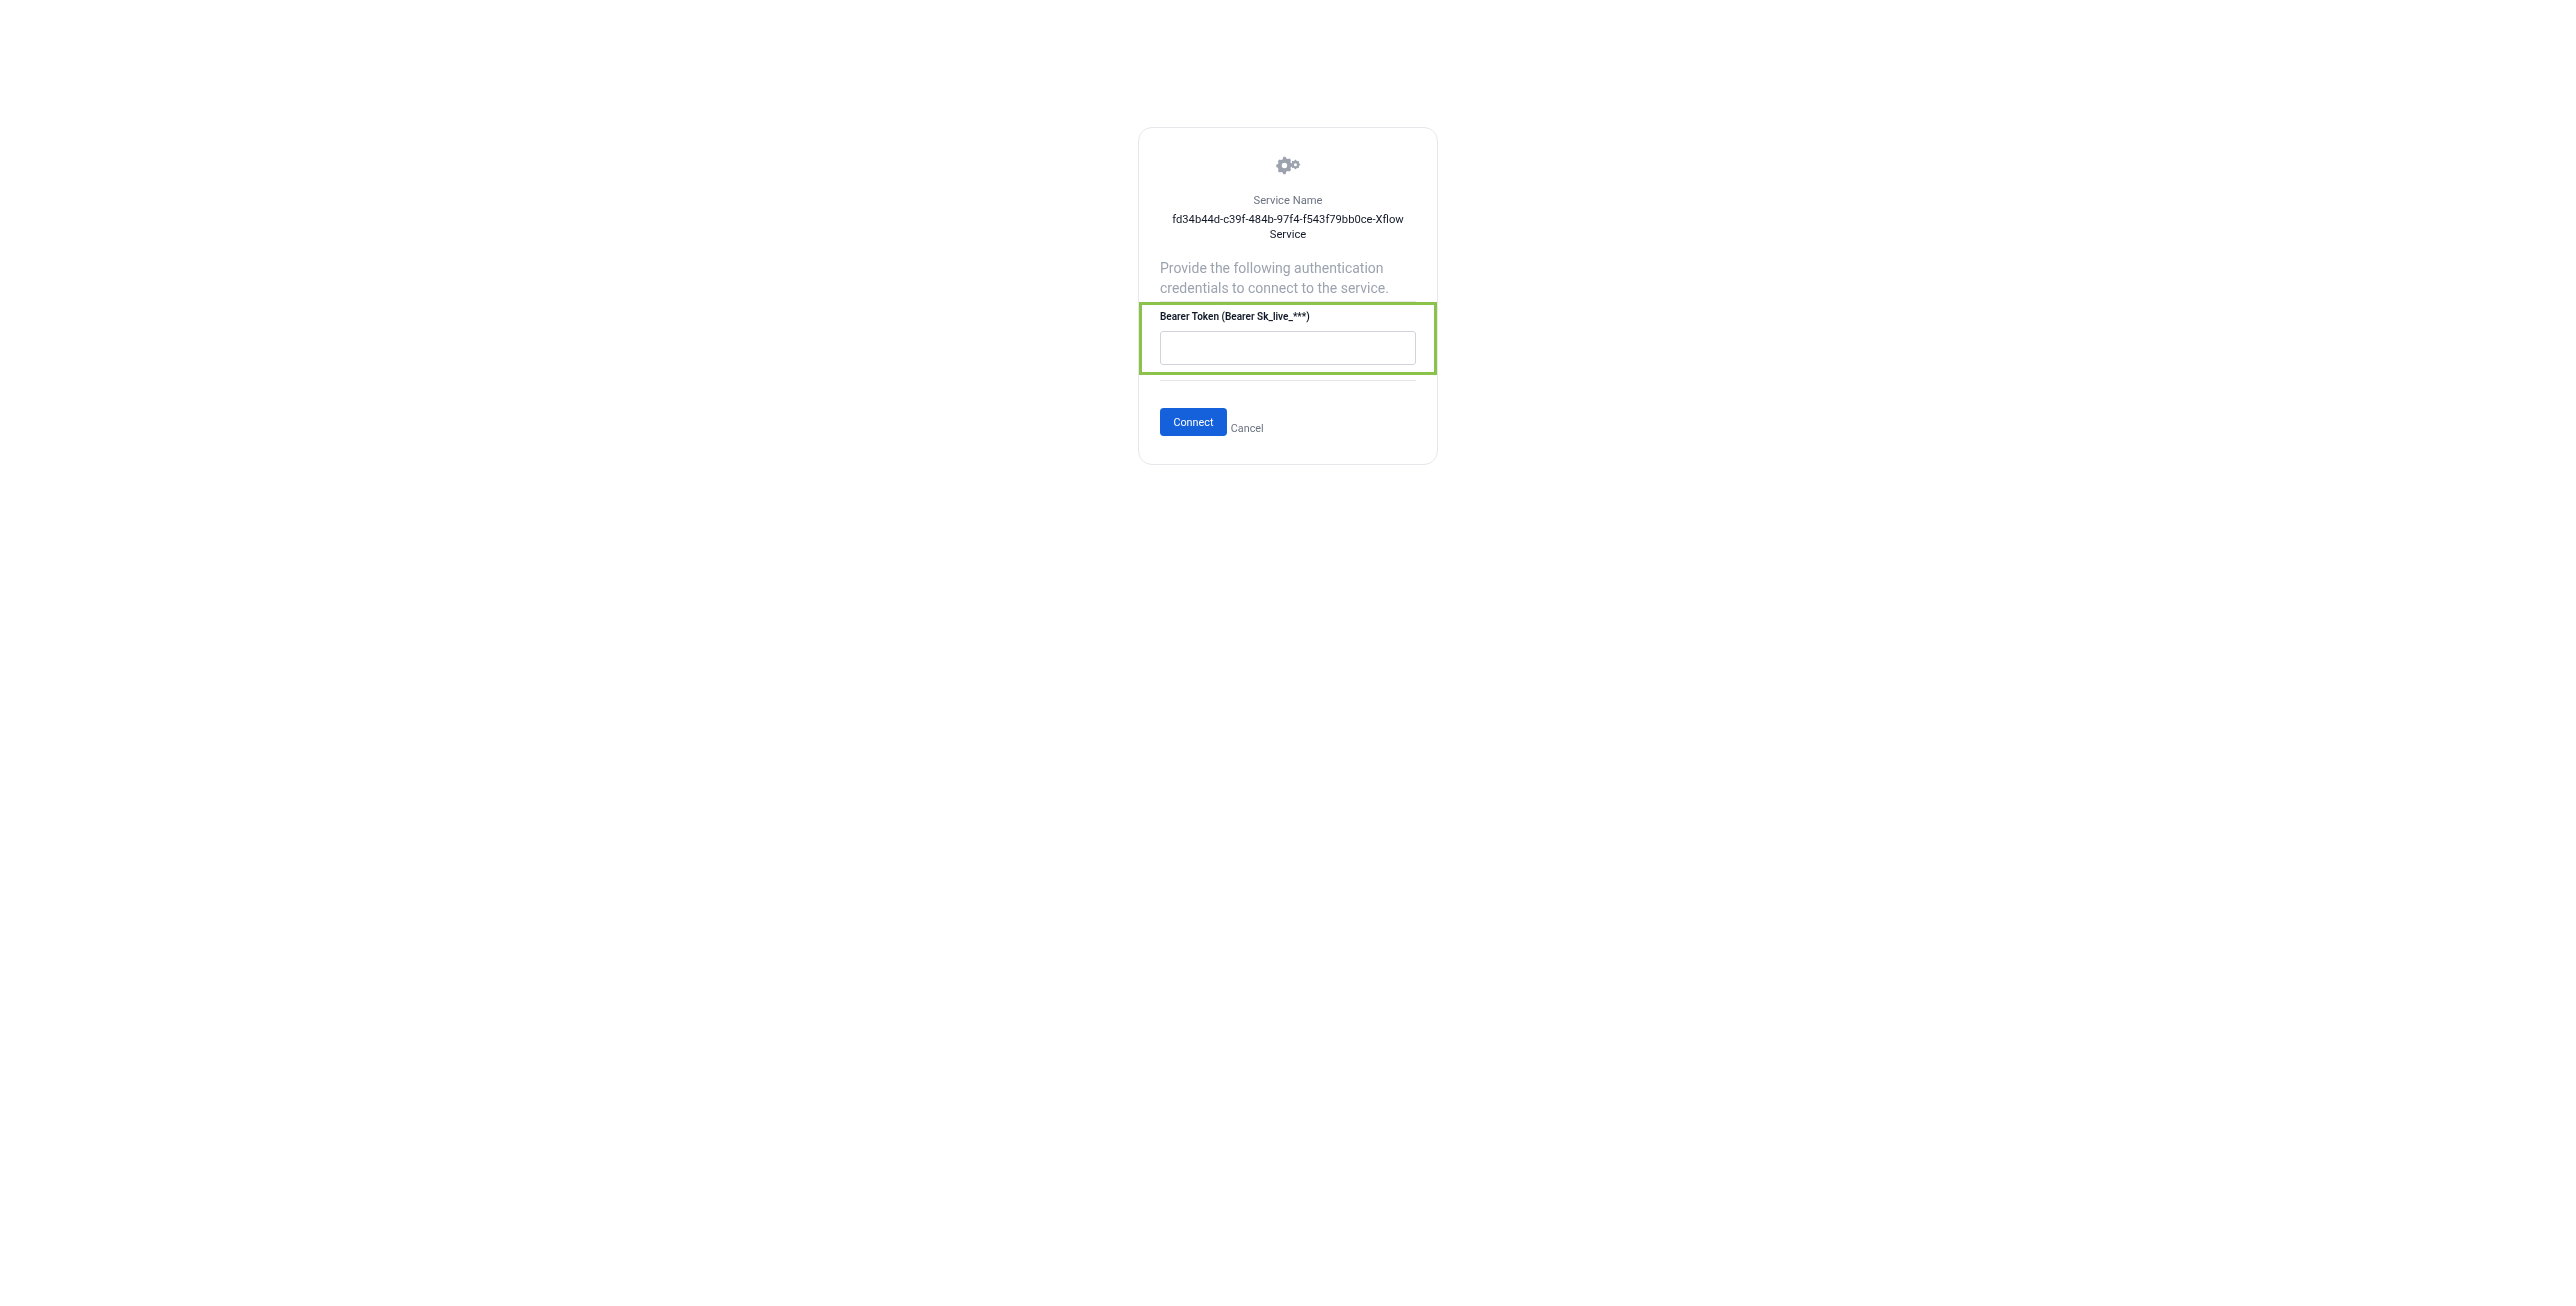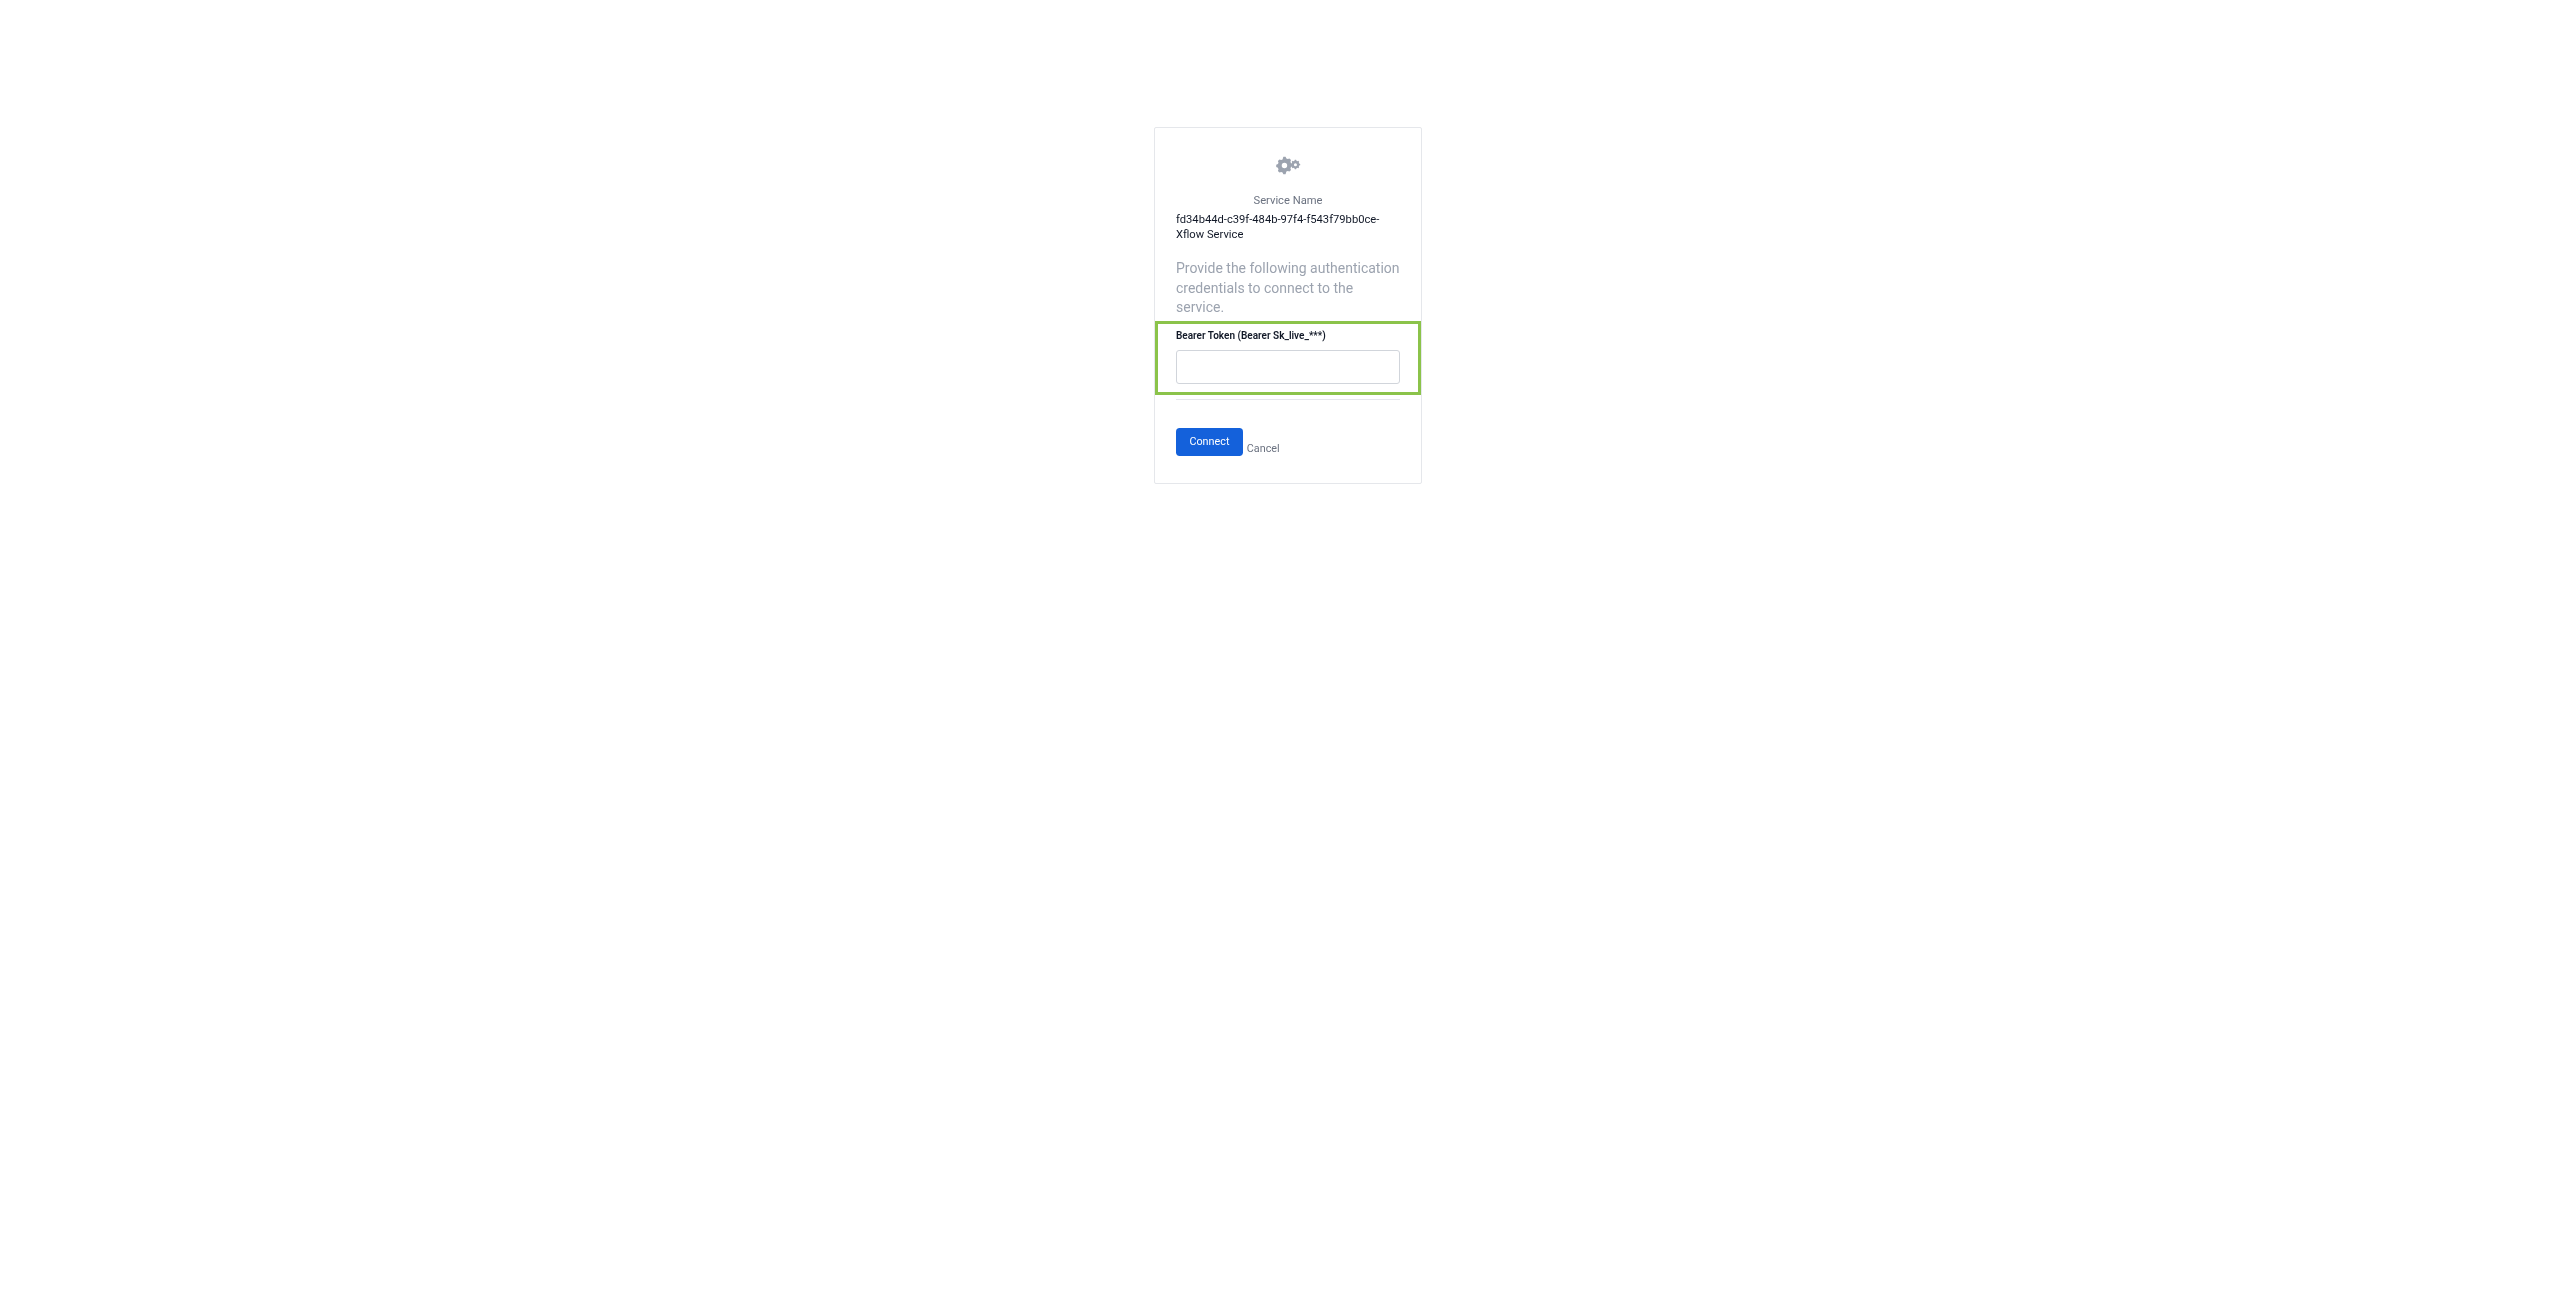--- a/index.html
+++ b/index.html
@@ -13,23 +13,23 @@
       background: #ffffff;
       width: 100%;
       min-height: 100vh;
       display: flex;
       justify-content: center;
       align-items: flex-start;
       padding-top: 127px;
     }
     
     .dialog-card {
-      width: 268px;
+      width: 300px;
       border: 0.7px solid #e5e7eb;
-      border-radius: 2px;
+      border-radius: 14px;
       background: #ffffff;
       padding: 21px 21px 21px 21px;
     }
     
     .icon-wrap {
       display: flex;
       justify-content: center;
       margin-top: 6px;
       margin-bottom: 18px;
     }
@@ -42,20 +42,21 @@
     }
     
     .service-name-label {
       text-align: center;
       color: #6b7280;
       font-size: 11.2px;
       margin-bottom: 4.5px;
     }
     
     .service-name-value {
+      text-align: center;
       color: #111827;
       font-size: 11.2px;
       font-weight: 400;
       line-height: 1.4;
       margin-bottom: 16.4px;
     }
     
     .instruction-text {
       color: #9ca3af;
       font-size: 14px;

